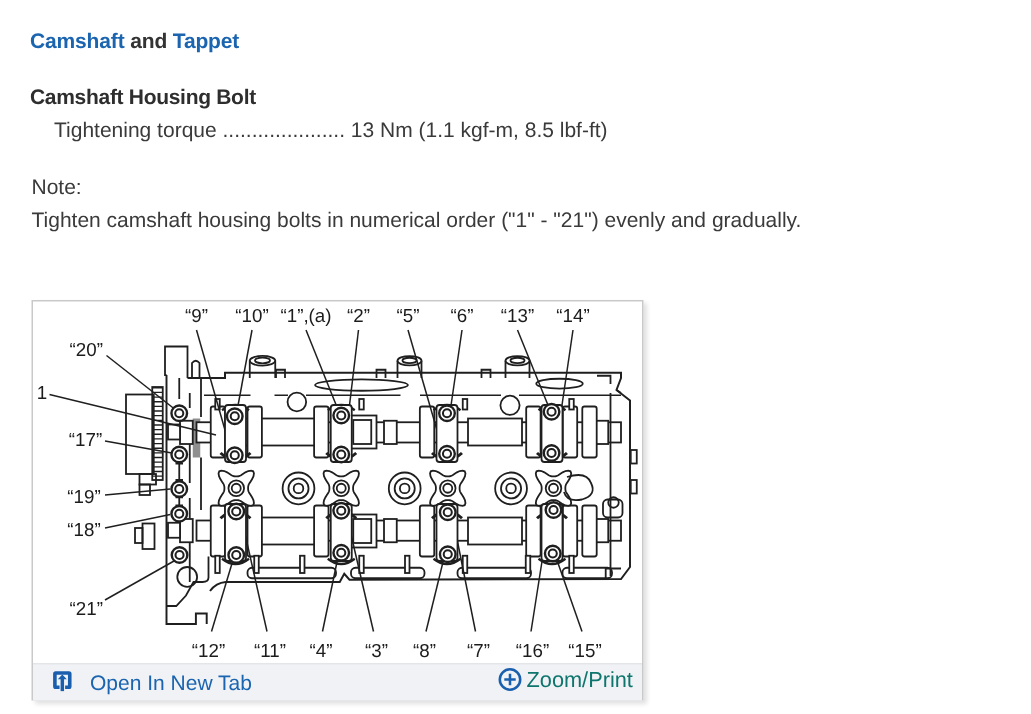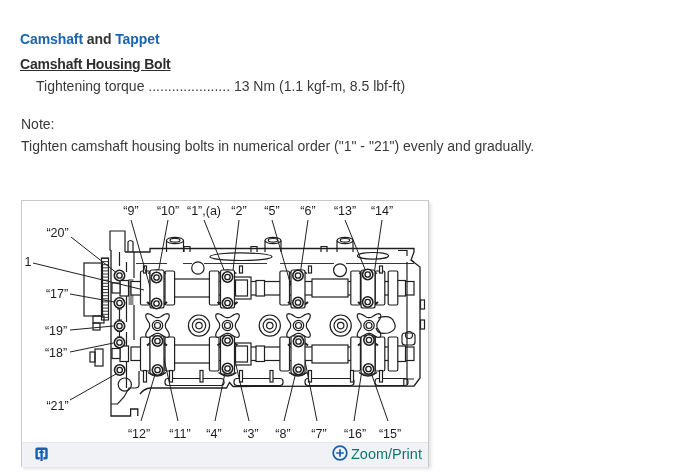--- a/index.html
+++ b/index.html
@@ -3,23 +3,23 @@
 <meta charset="utf-8">
 <style>
   html,body{margin:0;padding:0;background:#ffffff;}
   body{width:687px;height:476px;position:relative;font-family:"Liberation Sans",sans-serif;overflow:hidden;}
   .abs{position:absolute;}
   .blue{color:#1a64b0;}
 </style>
 </head>
 <body>
 
-<div class="abs" style="left:20px;top:31px;font-size:14px;font-weight:bold;color:#333;letter-spacing:-0.1px;"><span class="blue">Camshaft</span> <span style="color:#333;">and</span> <span class="blue">Tappet</span></div>
-
-<div class="abs" style="left:20px;top:56px;font-size:14px;font-weight:bold;color:#2e2e2e;letter-spacing:-0.2px;text-decoration:underline;">Camshaft Housing Bolt</div>
+<div class="abs" style="left:20px;top:19px;font-size:14px;font-weight:bold;color:#333;letter-spacing:-0.1px;"><span class="blue">Camshaft</span> <span style="color:#333;">and</span> <span class="blue">Tappet</span></div>
+
+<div class="abs" style="left:20px;top:56px;font-size:14px;font-weight:bold;color:#2e2e2e;letter-spacing:-0.2px;">Camshaft Housing Bolt</div>
 
 <div class="abs" style="left:36px;top:78px;font-size:14px;color:#3a3a3a;">Tightening torque ..................... 13 Nm (1.1 kgf-m, 8.5 lbf-ft)</div>
 
 <div class="abs" style="left:21px;top:116px;font-size:14px;color:#3a3a3a;">Note:</div>
 
 <div class="abs" style="left:21px;top:138px;font-size:14px;color:#3a3a3a;">Tighten camshaft housing bolts in numerical order ("1" - "21") evenly and gradually.</div>
 
 <div class="abs" style="left:21px;top:200px;width:406px;height:265px;border:1px solid #c9c9c9;background:#fff;box-shadow:2px 2px 3px rgba(0,0,0,0.12);">
 
   <svg class="abs" style="left:0;top:0;" width="406" height="241" viewBox="22 201 406 241" fill="none" stroke="#1f1f1f" stroke-width="1.2">
@@ -413,20 +413,21 @@
   </svg>
 
   <div class="abs" style="left:0;top:241px;width:406px;height:24px;background:#f0f2f5;border-top:1px solid #e3e5e9;">
 
     <div class="abs" style="left:12px;top:2.5px;">
       <svg width="15" height="15" viewBox="0 0 15 15">
         <path d="M5.7 13.4 H3.1 A1.7 1.7 0 0 1 1.4 11.7 V3.2 A1.7 1.7 0 0 1 3.1 1.5 h8.9 A1.7 1.7 0 0 1 13.7 3.2 v8.5 a1.7 1.7 0 0 1 -1.7 1.7 H9.4 v-2.4 h1.9 V3.9 H3.8 v7.1 h1.9 Z" fill="#1a5fae"></path>
         <path d="M7.55 3.6 l3 3.3 h-1.85 v8 H6.4 v-8 H4.55 Z" fill="#1a5fae"></path>
       </svg>
     </div>
+    <div class="abs" style="left:38px;top:4px;font-size:14px;color:#1a64b0;">Open In New Tab</div>
 
     <div class="abs" style="left:309.5px;top:1.5px;">
       <svg width="16" height="16" viewBox="0 0 16 16">
         <circle cx="8" cy="8" r="6.8" stroke="#1a5fae" stroke-width="1.7" fill="none"></circle>
         <path d="M8 4.2 v7.6 M4.2 8 h7.6" stroke="#1a5fae" stroke-width="1.7"></path>
       </svg>
     </div>
     <div class="abs" style="left:329px;top:3px;font-size:14.5px;color:#0f766e;">Zoom/Print</div>
   </div>
 </div>

